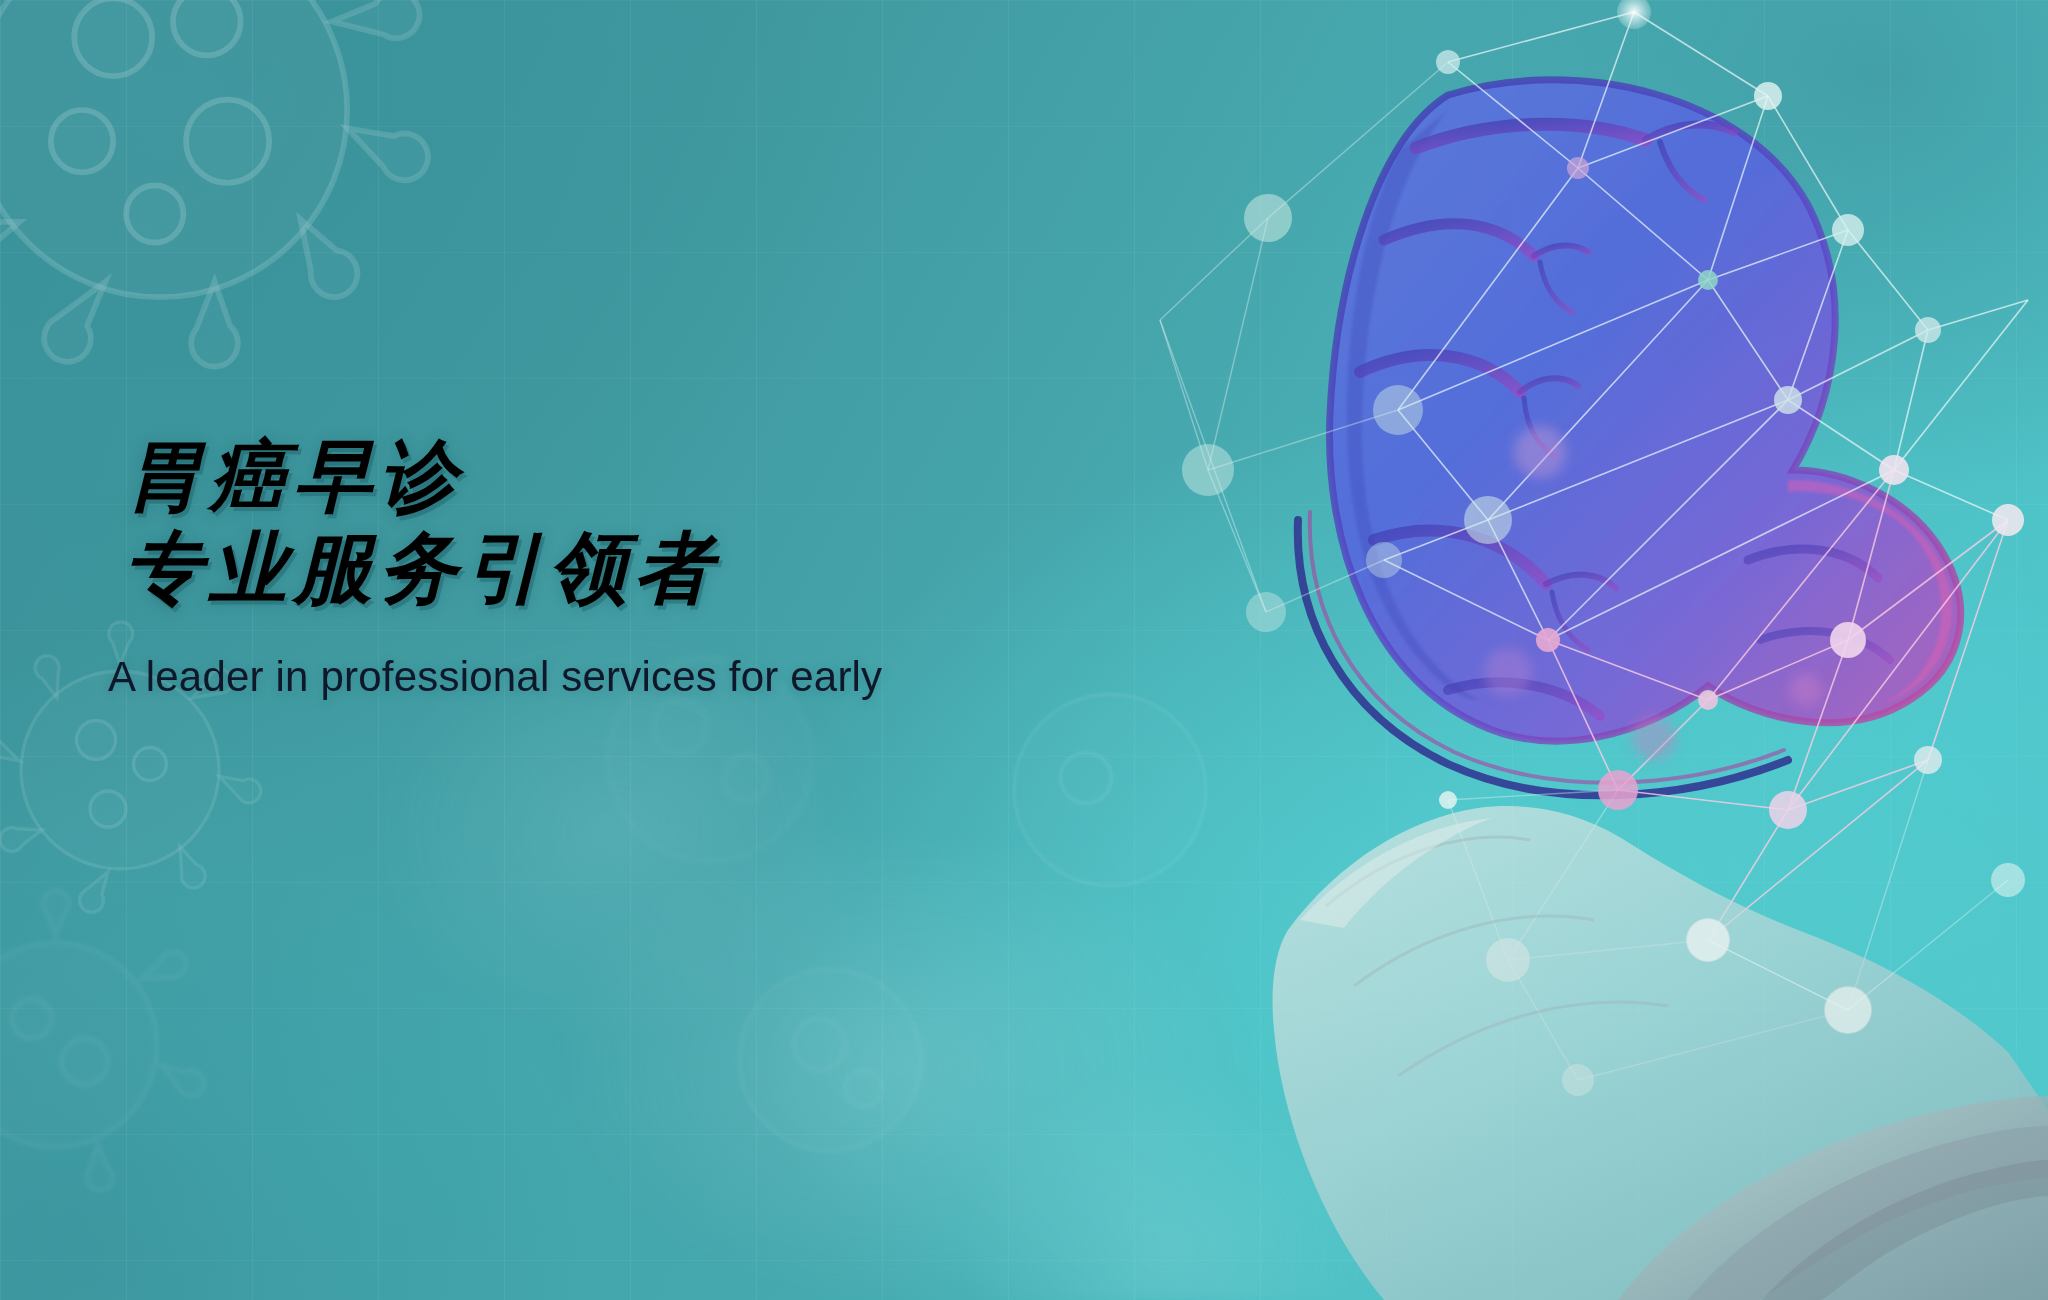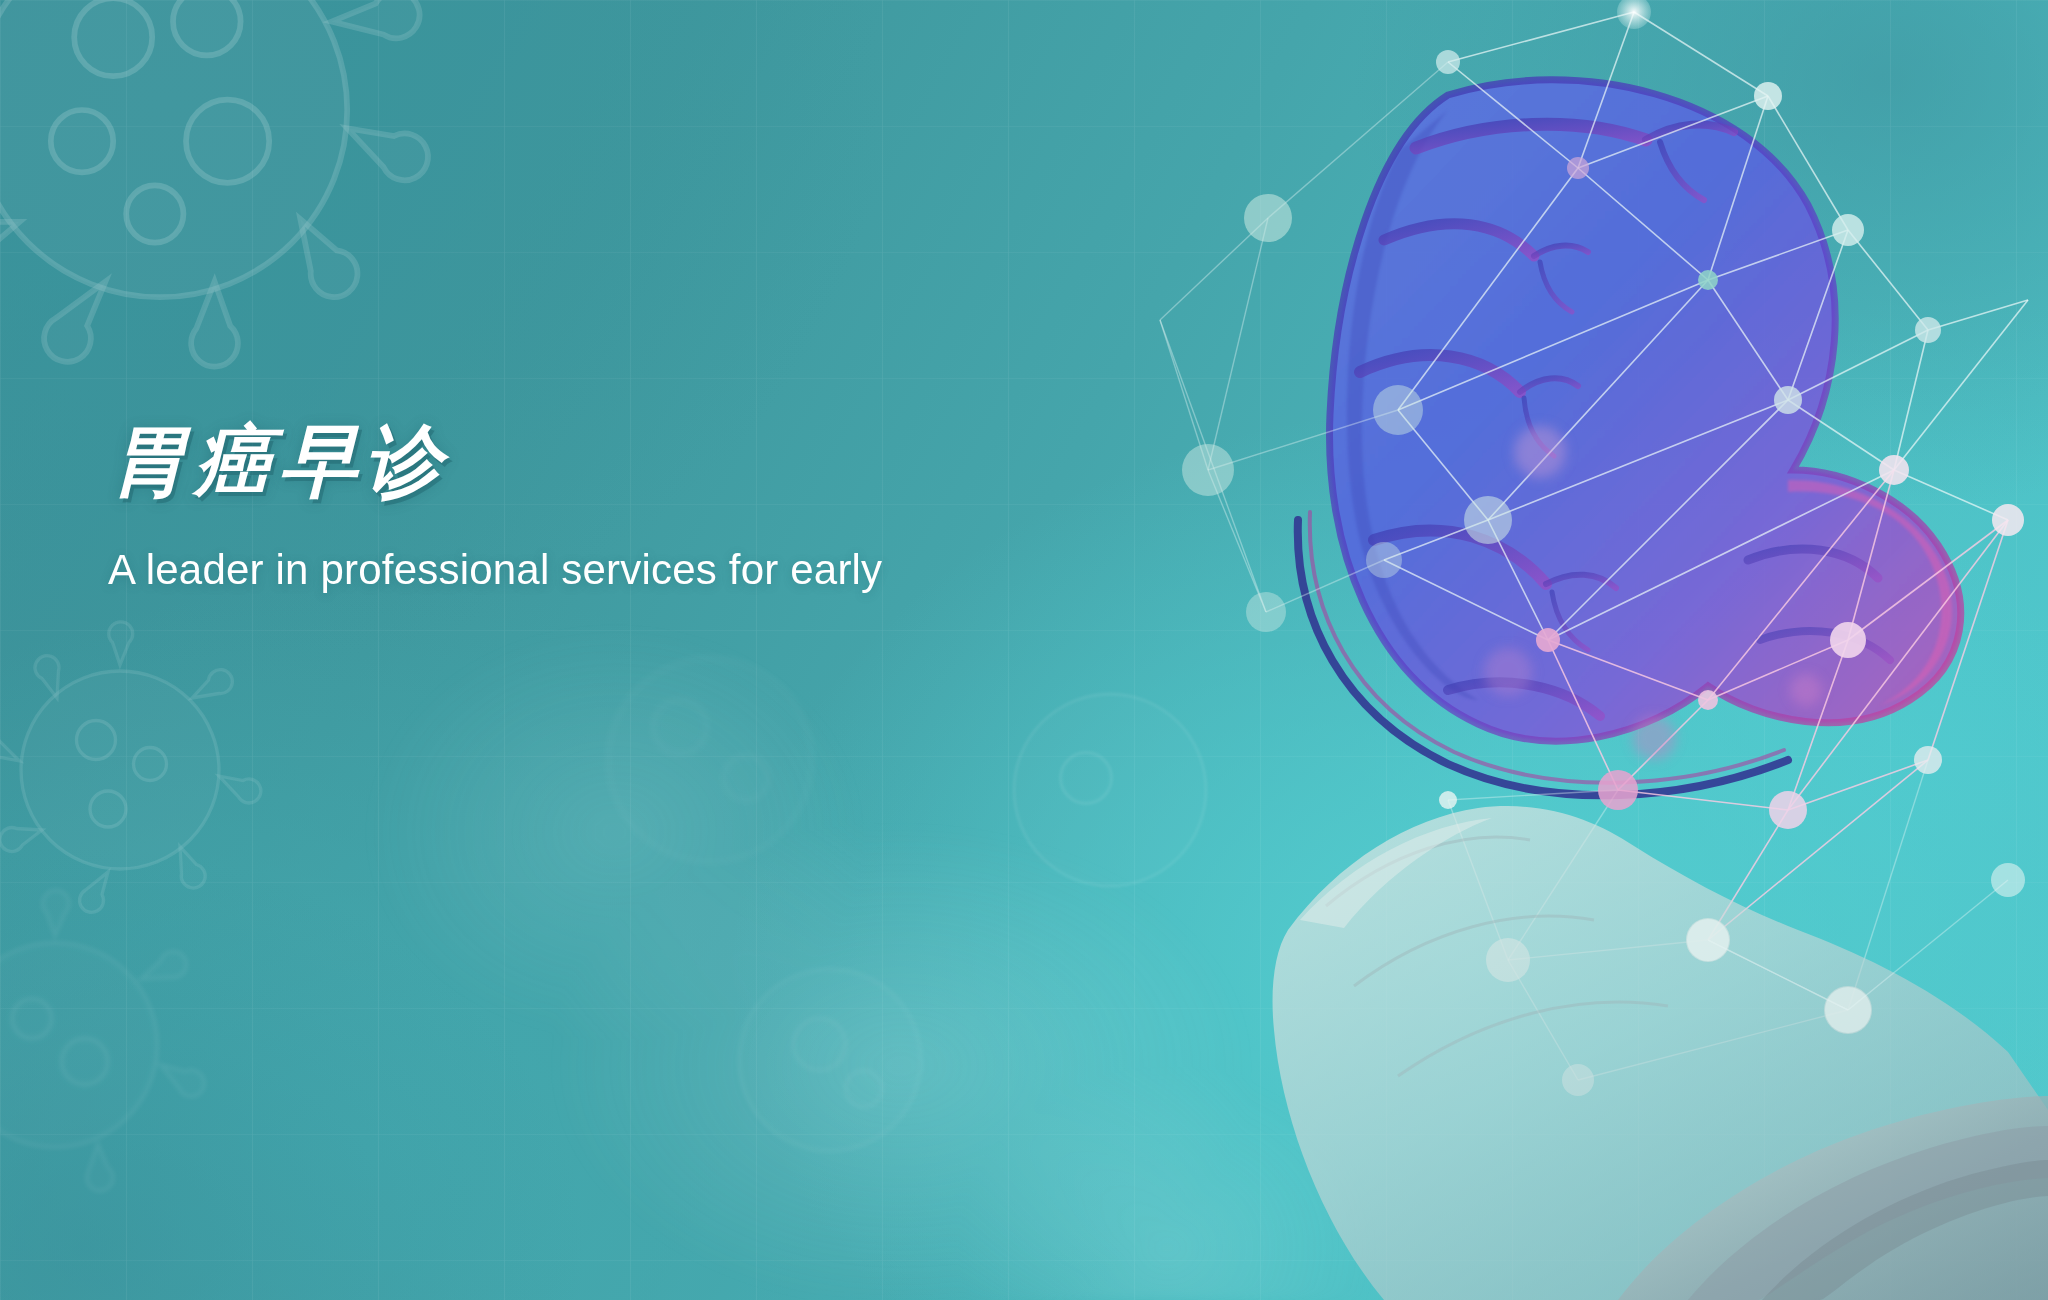--- a/index.html
+++ b/index.html
@@ -81,37 +81,37 @@
 
   
   .copy {
     position: absolute;
     left: 108px;
     top: 414px;
     width: 1060px;
     z-index: 8;
   }
   .headline {
-    margin: 1px;
-    color: #ffffff;
+    margin: 16px;
+    color: #000000;
     font-weight: 800;
     font-style: italic;
     font-size: 78px;
     line-height: 1.18;
     letter-spacing: 7px;
     text-shadow:
       3px 4px 0 rgba(28,96,104,0.42),
       0 2px 14px rgba(20,80,88,0.30);
     white-space: nowrap;
   }
   .headline .ln2 { display: block; }
 
   .subline {
     margin: 34px 0 0 0;
-    color: #ffffff;
+    color: #0f172a;
     font-size: 42px;
     font-weight: 400;
     line-height: 1.38;
     letter-spacing: .2px;
     max-width: 1010px;
     text-shadow: 0 2px 10px rgba(24,90,98,0.28);
   }
 
   
   .art {
@@ -461,17 +461,17 @@
         <g class="net-line-dim">
           <path d="M560 940 L 700 1010"></path>
           <path d="M700 1010 L 860 880"></path>
         </g>
         <circle cx="860" cy="880" r="17" fill="#eaf6f4" opacity="0.55"></circle>
       </g>
     </svg>
   </div>
 
   <div class="copy">
-    <h1 class="headline"><span class="ln1">胃癌早诊</span></h1>
+    <h1 class="headline"><span class="ln1">胃癌早诊</span><span class="ln2">专业服务引领者</span></h1>
     <p class="subline"><span>A leader in professional services for early</span><br></p>
   </div>
 
 </div>
 
 </body></html>

